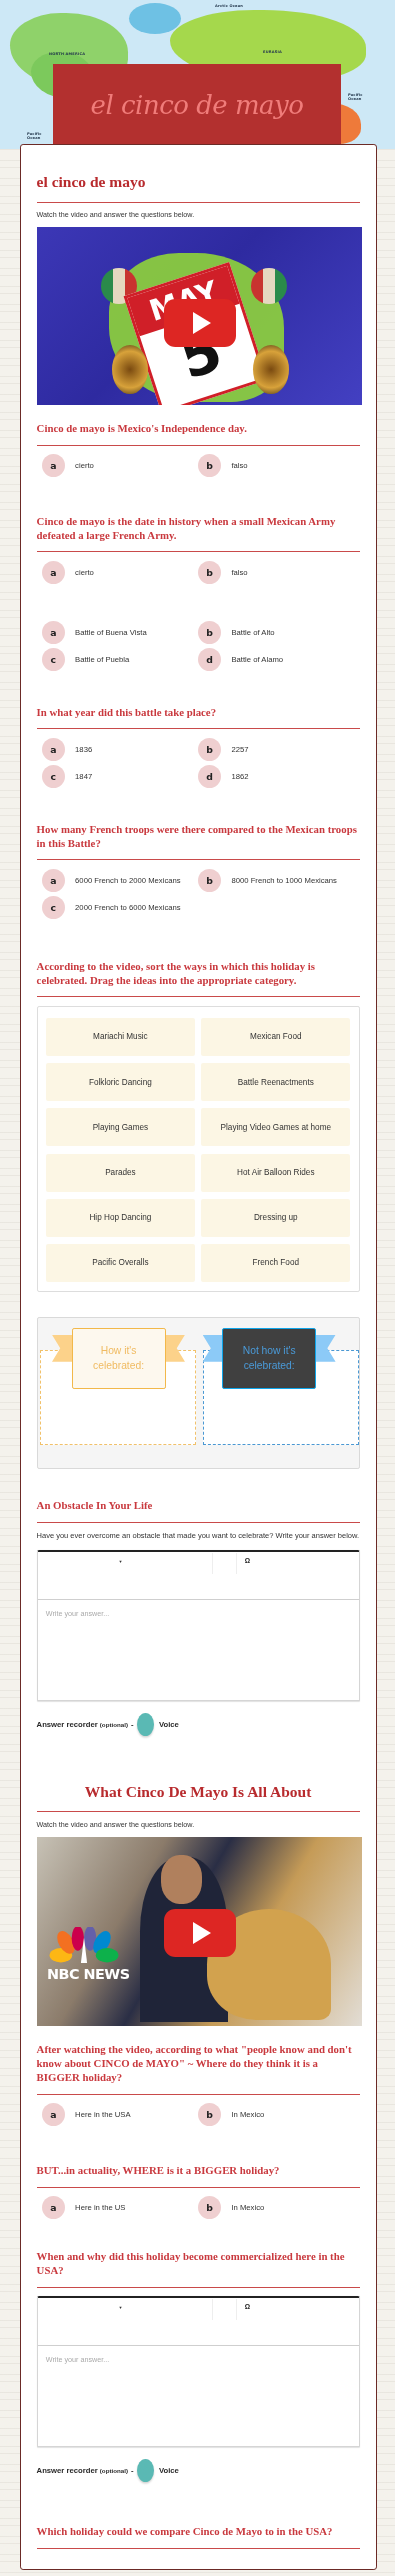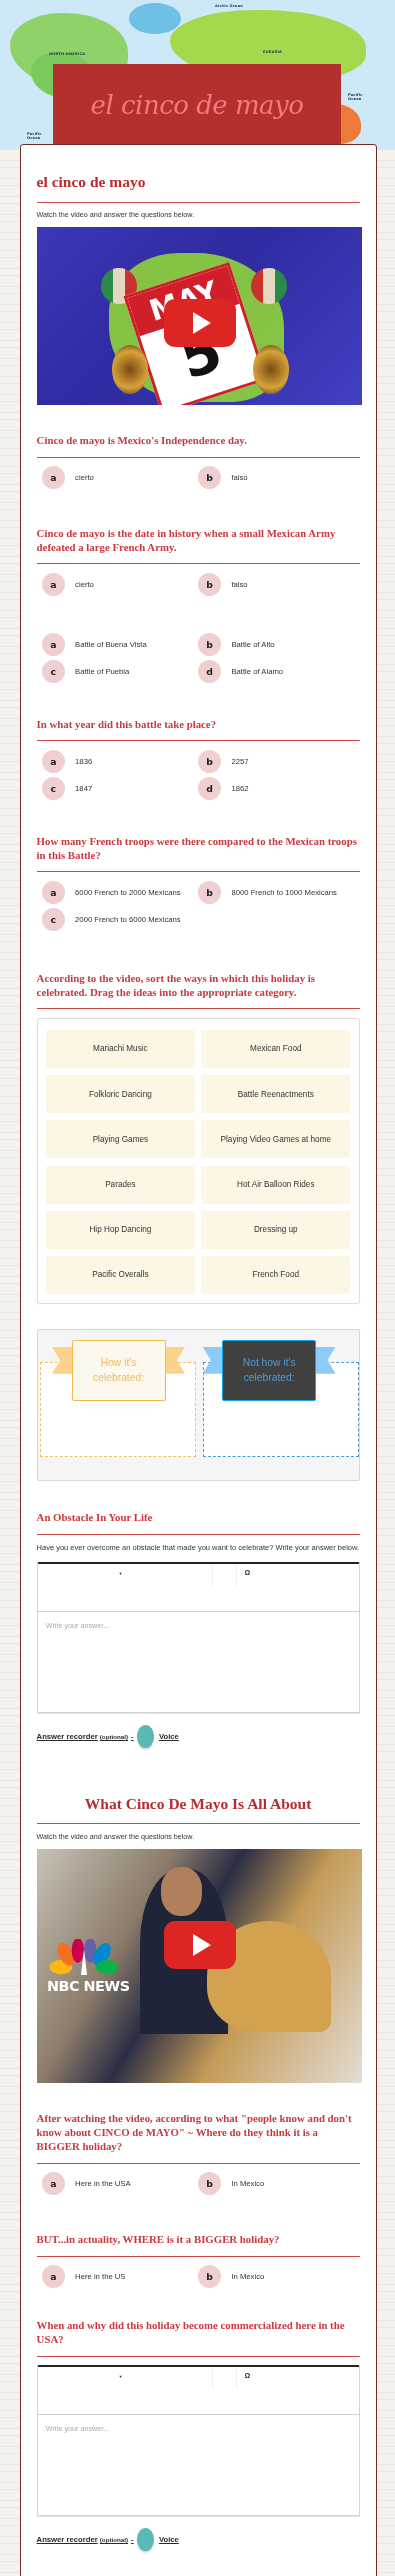--- a/index.html
+++ b/index.html
@@ -45,37 +45,37 @@
   .section-title {
     font-family: "Liberation Serif", serif; color: #b82b2e; font-size: 15.5px;
     padding-bottom: 10.3px; border-bottom: 0.5px solid #c94a4a; margin-top: 7.7px;
   }
   .section-title.big { font-weight: bold; }
   .intro { font-size: 7.2px; color: #333; margin: 7.2px 0 8.2px 0; }
   .video {
     position: relative; width: 325px; height: 178px; overflow: hidden;
     background: linear-gradient(135deg,#3c37b6,#2e2aa0 45%,#4340c2);
   }
-  .video.v2 { height: 234px; background: linear-gradient(120deg,#c7c2b6 0%,#8b7b6a 30%,#2a2e45 45%,#c59b57 65%,#e2ddd5 100%); }
+  .video.v2 { height: 189px; background: linear-gradient(120deg,#c7c2b6 0%,#8b7b6a 30%,#2a2e45 45%,#c59b57 65%,#e2ddd5 100%); }
   .video .shape { position: absolute; }
   .play-btn {
     position: absolute; left: 127px; top: 72px; width: 72px; height: 48px;
     background: #dd2623; border-radius: 11.3px;
     display: flex; align-items: center; justify-content: center;
   }
   .play-btn::after {
     content: ""; border-left: 18.5px solid #fff; border-top: 11.3px solid transparent;
     border-bottom: 11.3px solid transparent; margin-left: 4.1px;
   }
   .nbc {
     position: absolute; left: 10.3px; top: 129px; color: #fff;
     font-family: "DejaVu Sans", sans-serif; font-weight: bold; font-size: 14.4px; letter-spacing: -0.5px;
   }
   .peacock { position: absolute; left: 11.3px; top: 90px; width: 72px; height: 37px; }
-  .question { margin-top: 28px; }
+  .question { margin-top: 16px; }
   .q-title {
     font-family: "Liberation Serif", serif; color: #c9393e; font-size: 10.8px; line-height: 1.32;
     padding-bottom: 9.3px; border-bottom: 0.5px solid #c94a4a;
   }
   .q-title b { font-weight: bold; }
   .options { display: grid; grid-template-columns: 1fr 1fr; column-gap: 0; row-gap: 4.1px; margin-top: 8.2px; padding: 0 5.2px; }
   .option { display: flex; align-items: flex-start; gap: 10.3px; cursor: pointer; min-height: 23px; }
   .opt-letter {
     flex: 0 0 23px; width: 23px; height: 23px; border-radius: 50%;
     background: #efcfd0; color: #222; display: flex; align-items: center; justify-content: center;
@@ -117,21 +117,21 @@
   .toolbar { height: 48px; display: flex; border-bottom: 1px solid #cfcfcf; }
   .tb-select { width: 175px; position: relative; border-right: 0.5px solid #eee; height: 21.6px; margin-top: 1px; cursor: pointer; }
   .tb-select .caret { position: absolute; left: 81px; top: 6.2px; font-size: 4.1px; color: #333; }
   .tb-gap { width: 24px; border-right: 0.5px solid #eee; height: 21.6px; margin-top: 1px; }
   .tb-omega { padding-left: 8.2px; padding-top: 5.2px; font-size: 6.7px; font-weight: bold; color: #222; cursor: pointer; }
   .answer-area {
     width: 100%; height: 98px; border: none; resize: none; padding: 9.3px 8.2px;
     font-family: "Liberation Sans", sans-serif; font-size: 7.2px; color: #333; outline: none;
   }
   .answer-area::placeholder { color: #aaa; }
-  .recorder { margin-top: 12.4px; display: flex; align-items: center; font-weight: bold; font-size: 7.7px; color: #2a2a2a; text-decoration: underline; }
+  .recorder { margin-top: 12.4px; display: flex; align-items: center; font-weight: bold; font-size: 7.7px; color: #2a2a2a; }
   .recorder .optional { font-size: 6.2px; margin-left: 2.1px; }
   .recorder .dash { margin: 0 3.1px; }
   .rec-btn { width: 17px; height: 23px; border-radius: 50%; background: #5ab9b4; box-shadow: 0 1.5px 2.1px rgba(0,0,0,0.18); cursor: pointer; }
   .recorder .voice { margin-left: 5.2px; }
 </style>
 </head>
 <body>
 
 <div class="header-map">
   <div class="continent c-na"></div>

